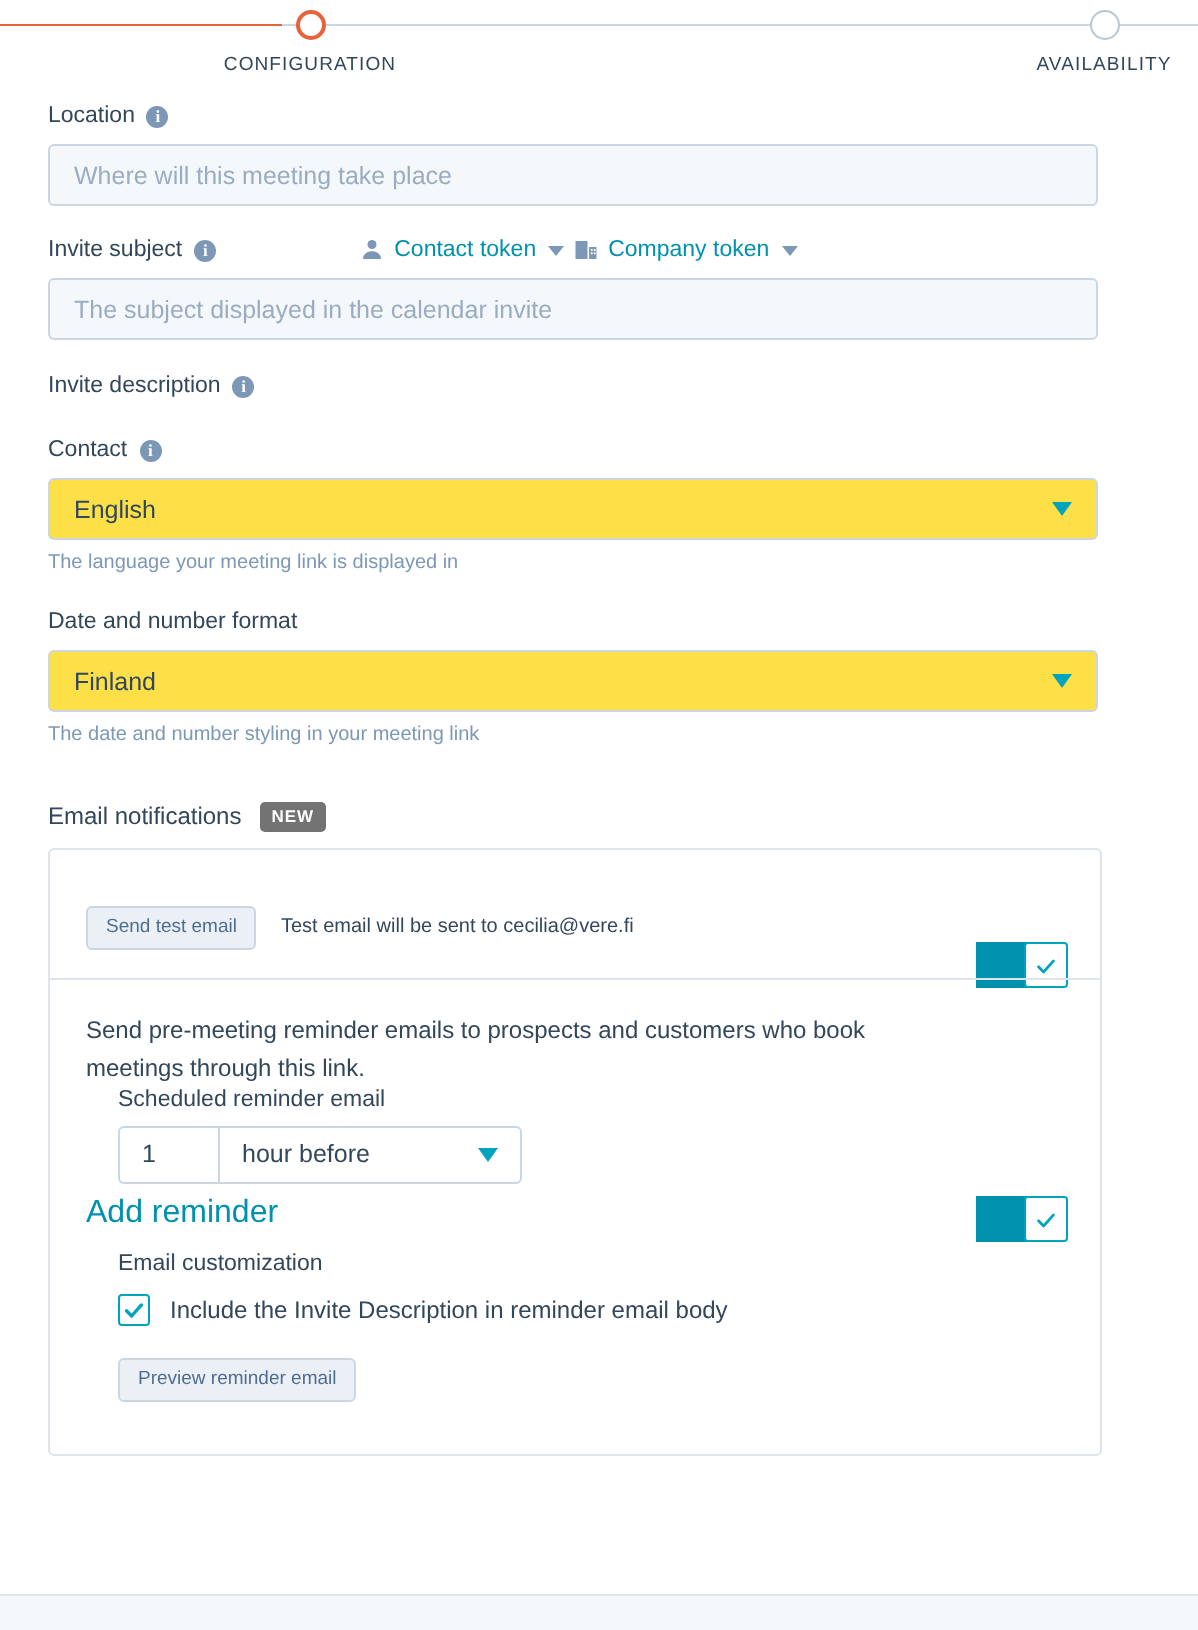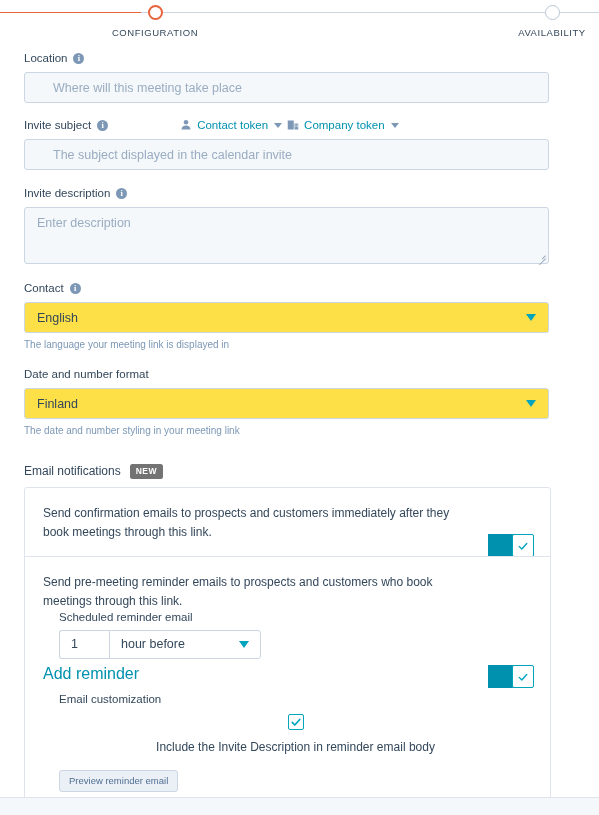--- a/index.html
+++ b/index.html
@@ -114,21 +114,21 @@
   .tok-icon { width: 12px; height: 12px; display:block; }
 
   .input-box {
     width: 525px;
     height: 31px;
     background: #f5f8fa;
     border: 1px solid #cbd6e2;
     border-radius: 3px;
     display: flex;
     align-items: center;
-    padding: 0 28px;
+    padding: 0 12px;
     font-size: 12.5px;
     color: #99acc2;
   }
 
   .textarea-box {
     width: 525px;
     height: 57px;
     background: #f5f8fa;
     border: 1px solid #cbd6e2;
     border-radius: 3px;
@@ -294,21 +294,20 @@
     display: inline-block;
     cursor: pointer;
   }
 
   .check-row {
     display: flex;
     align-items: center;
     gap: 10px;
     margin-top: 9px;
     margin-left: 16px;
-    flex-direction: column;
   }
   .checkbox {
     width: 16px; height: 16px;
     border: 1.6px solid #00a4bd;
     border-radius: 2px;
     background: #fff;
     display: flex; align-items: center; justify-content: center;
   }
   .checkbox svg { width: 12px; height: 12px; }
   .check-label { font-size: 12px; color: #33475b; }
@@ -382,27 +381,20 @@
       </div>
     </div>
     <div class="input-box">The subject displayed in the calendar invite</div>
   </div>
 
   <div class="field" style="margin-top:15px;">
     <div class="label-row">
       <span class="label">Invite description</span>
       <span class="info-icon">i</span>
     </div>
-    <div class="textarea-box">
-      <span>Enter description</span>
-      <span class="resizer">
-          <i></i>
-          <i></i>
-        </span>
-    </div>
   </div>
 
   <div class="field" style="margin-top:16px;">
     <div class="label-row">
       <span class="label">Contact</span>
       <span class="info-icon">i</span>
     </div>
     <div class="select-box">
       <span>English</span>
       <span class="caret-teal"></span>
@@ -422,21 +414,24 @@
   </div>
 
   <div class="section-head">
     <span class="section-title">Email notifications</span>
     <span class="badge-new">NEW</span>
   </div>
 
   <div class="card">
 
     <div class="card-row">
-      <div class="row-text">Send confirmation emails to prospects and customers immediately after they book meetings through this link.</div>
+      <div class="testline">
+        <div class="btn">Send test email</div>
+        <div class="testline-note">Test email will be sent to cecilia@vere.fi</div>
+      </div>
       <div class="toggle" style="top:46px;">
         <div class="track"></div>
         <div class="knob">
           <svg viewBox="0 0 16 16" fill="none" stroke="#00a4bd" stroke-width="1.8" stroke-linecap="round" stroke-linejoin="round">
             <polyline points="3,8.5 6.4,12 13,4.6"></polyline>
           </svg>
         </div>
       </div>
     </div>
 

